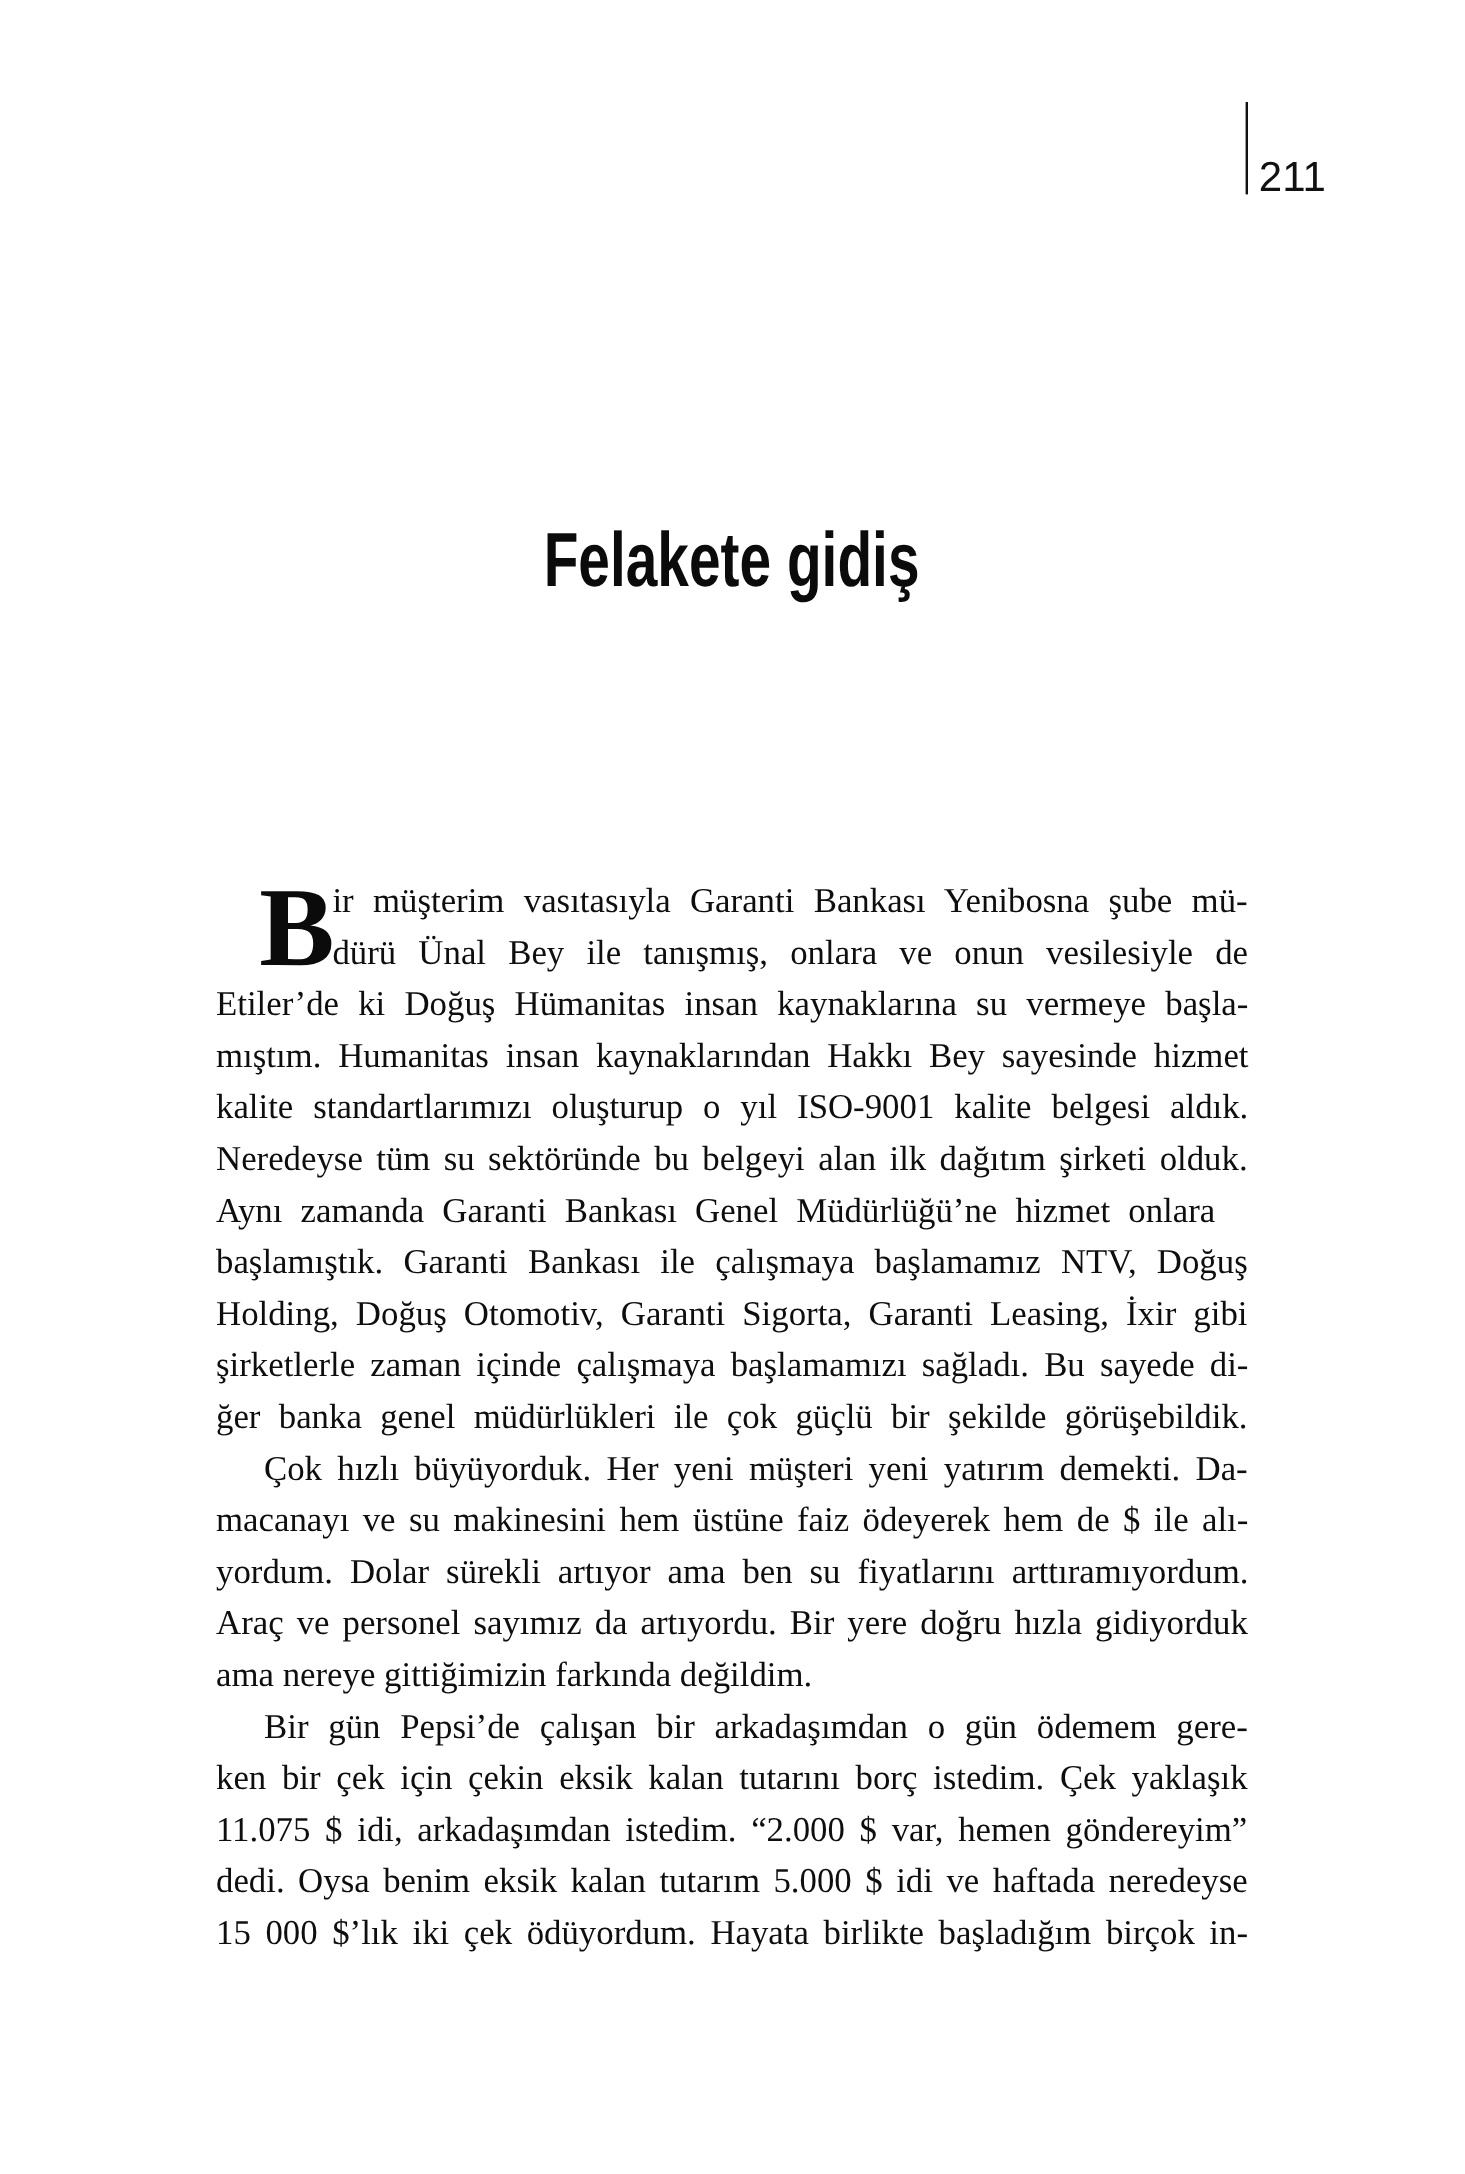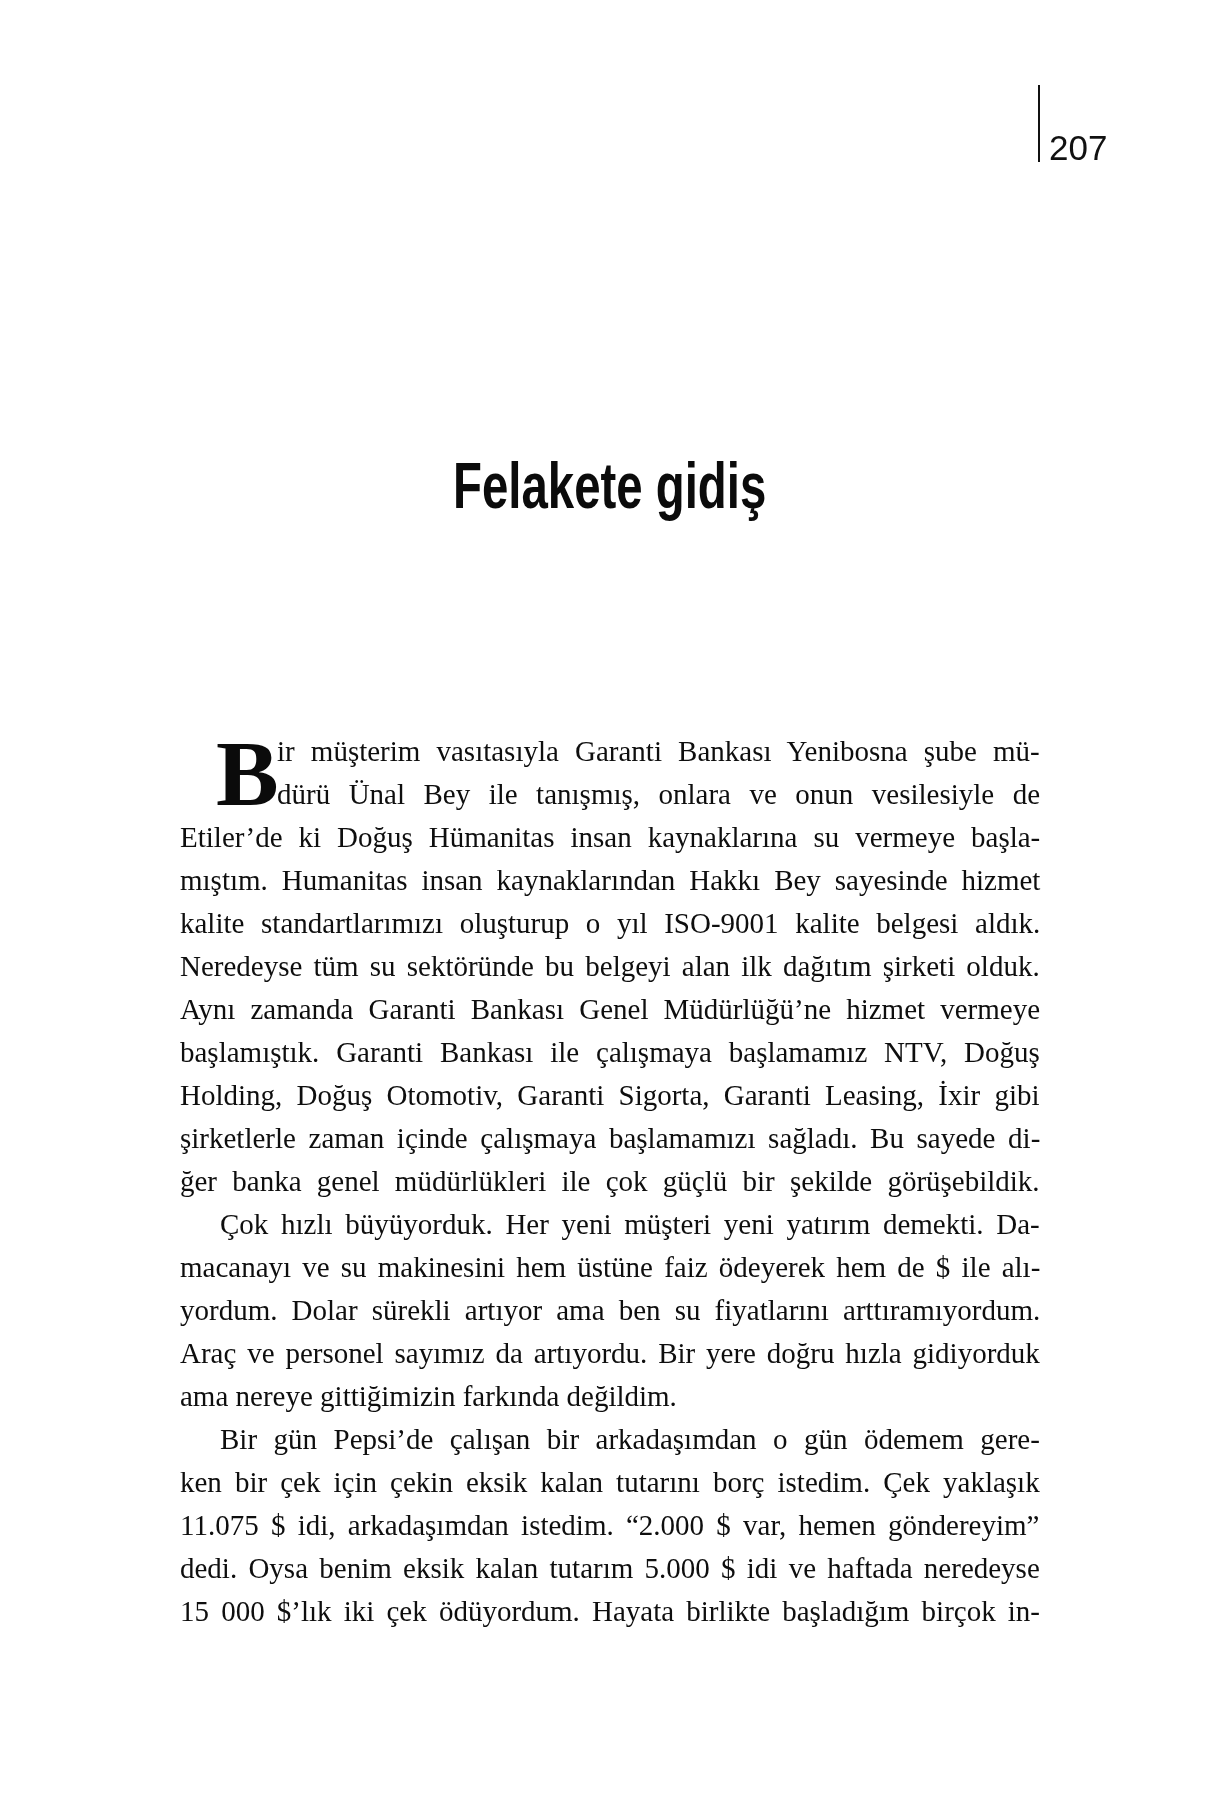--- a/index.html
+++ b/index.html
@@ -30,21 +30,21 @@
     top: 130px;
     font-family: "Liberation Sans", sans-serif;
     font-size: 35px;
     line-height: 1;
     color: #111111;
   }
   
   .title-wrap {
     position: absolute;
     left: 180px;
-    top: 454px;
+    top: 434px;
     width: 860px;
     text-align: center;
   }
   .title-inner {
     display: inline-block;
     font-family: "Liberation Sans", sans-serif;
     font-weight: 700;
     font-size: 64px;
     line-height: 1;
     letter-spacing: 0px;
@@ -83,36 +83,36 @@
     line-height: 1;
     color: #0b0b0b;
   }
 </style>
 </head>
 <body>
 
 <div class="page">
 
   <div class="pagenum-rule"></div>
-  <div class="pagenum">207</div>
+  <div class="pagenum">211</div>
 
   <div class="title-wrap">
     <span class="title-inner">Felakete gidiş</span>
   </div>
 
   <div class="body-text">
       <div class="para">
         <span class="dropcap">B</span>
         <div class="line just dropgap" style="word-spacing: 8.85714px;"><span>ir müşterim vasıtasıyla Garanti Bankası Yenibosna şube mü-</span></div>
         <div class="line just dropgap" style="word-spacing: 11.2222px;"><span>dürü Ünal Bey ile tanışmış, onlara ve onun vesilesiyle de</span></div>
         <div class="line just" style="word-spacing: 8.75px; text-align: center;"><span>Etiler’de ki Doğuş Hümanitas insan kaynaklarına su vermeye başla-</span></div>
         <div class="line just" style="word-spacing: 6.71429px;"><span>mıştım. Humanitas insan kaynaklarından Hakkı Bey sayesinde hizmet</span></div>
         <div class="line just" style="word-spacing: 9.375px;"><span>kalite standartlarımızı oluşturup o yıl ISO-9001 kalite belgesi aldık.</span></div>
         <div class="line just" style="word-spacing: 3.9px;"><span>Neredeyse tüm su sektöründe bu belgeyi alan ilk dağıtım şirketi olduk.</span></div>
-        <div class="line just" style="word-spacing: 7.85714px;"><span>Aynı zamanda Garanti Bankası Genel Müdürlüğü’ne hizmet vermeye</span></div>
+        <div class="line just" style="word-spacing: 7.85714px;"><span>Aynı zamanda Garanti Bankası Genel Müdürlüğü’ne hizmet onlara</span></div>
         <div class="line just" style="word-spacing: 9.57143px;"><span>başlamıştık. Garanti Bankası ile çalışmaya başlamamız NTV, Doğuş</span></div>
         <div class="line just" style="word-spacing: 7px;"><span>Holding, Doğuş Otomotiv, Garanti Sigorta, Garanti Leasing, İxir gibi</span></div>
         <div class="line just" style="word-spacing: 5.375px;"><span>şirketlerle zaman içinde çalışmaya başlamamızı sağladı. Bu sayede di-</span></div>
         <div class="line just" style="word-spacing: 8px;"><span>ğer banka genel müdürlükleri ile çok güçlü bir şekilde görüşebildik.</span></div>
       </div>
       <div class="para">
         <div class="line just indent" style="word-spacing: 5.44444px;"><span>Çok hızlı büyüyorduk. Her yeni müşteri yeni yatırım demekti. Da-</span></div>
         <div class="line just" style="word-spacing: 3.91667px;"><span>macanayı ve su makinesini hem üstüne faiz ödeyerek hem de $ ile alı-</span></div>
         <div class="line just" style="word-spacing: 6.875px;"><span>yordum. Dolar sürekli artıyor ama ben su fiyatlarını arttıramıyordum.</span></div>
         <div class="line just" style="word-spacing: 3.6px;"><span>Araç ve personel sayımız da artıyordu. Bir yere doğru hızla gidiyorduk</span></div>

